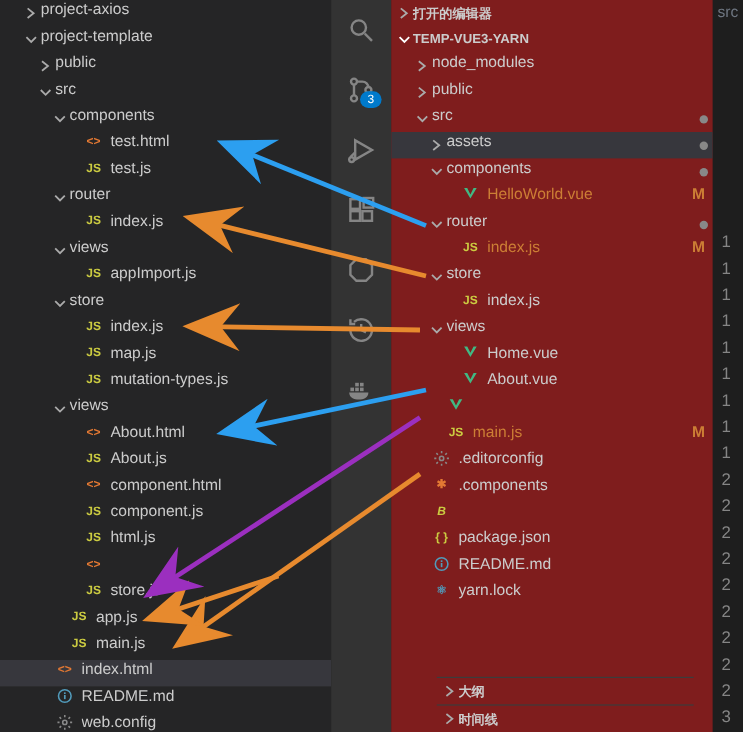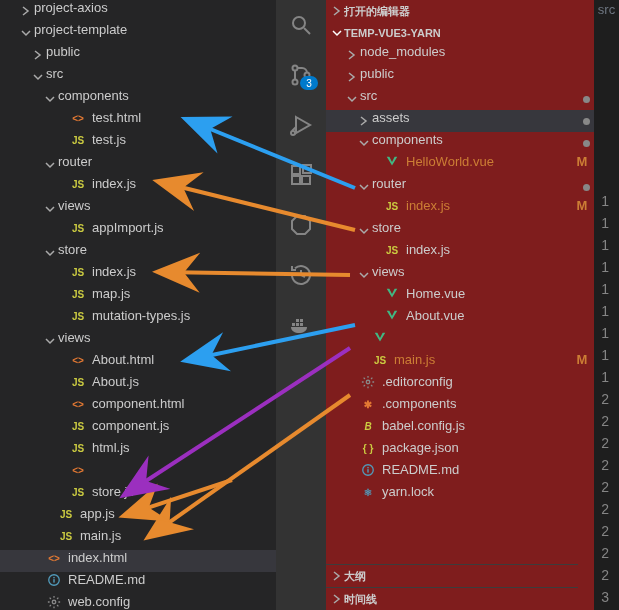--- a/index.html
+++ b/index.html
@@ -509,21 +509,20 @@
           <span class="label">.editorconfig</span>
         </div>
         <div class="tree-row" style="padding-left:18px">
           <span class="chev"></span>
           <span class="icon" style="color:#e37933">✱</span>
           <span class="label">.components</span>
         </div>
         <div class="tree-row" style="padding-left:18px">
           <span class="chev"></span>
           <span class="icon" style="color:#cbcb41;font-style:italic">B</span>
-          <span class="label">babel.config.js</span>
         </div>
         <div class="tree-row" style="padding-left:18px">
           <span class="chev"></span>
           <span class="icon" style="color:#cbcb41">{ }</span>
           <span class="label">package.json</span>
         </div>
         <div class="tree-row" style="padding-left:18px">
           <span class="chev"></span>
           <span class="icon">
             <svg viewBox="0 0 16 16">
@@ -533,21 +532,21 @@
             </svg>
           </span>
           <span class="label">README.md</span>
         </div>
         <div class="tree-row" style="padding-left:18px">
           <span class="chev"></span>
           <span class="icon" style="color:#519aba">⚛</span>
           <span class="label">yarn.lock</span>
         </div>
       </div>
-    <div style="position:absolute; bottom:0; left:0; right:16px;">
+    <div style="position:absolute; bottom:0; left:0; right:16px;padding-left:38px;">
       <div style="border-top:1px solid #3c3c3c;"></div>
       <div class="section-header">
         <span class="chev">
             <svg viewBox="0 0 10 10">
               <path d="M2 1l5 4-5 4" stroke="#aaa" stroke-width="1.5" fill="none"></path>
             </svg>
           </span>
         <span class="label">大纲</span>
       </div>
       <div style="border-top:1px solid #3c3c3c;"></div>

